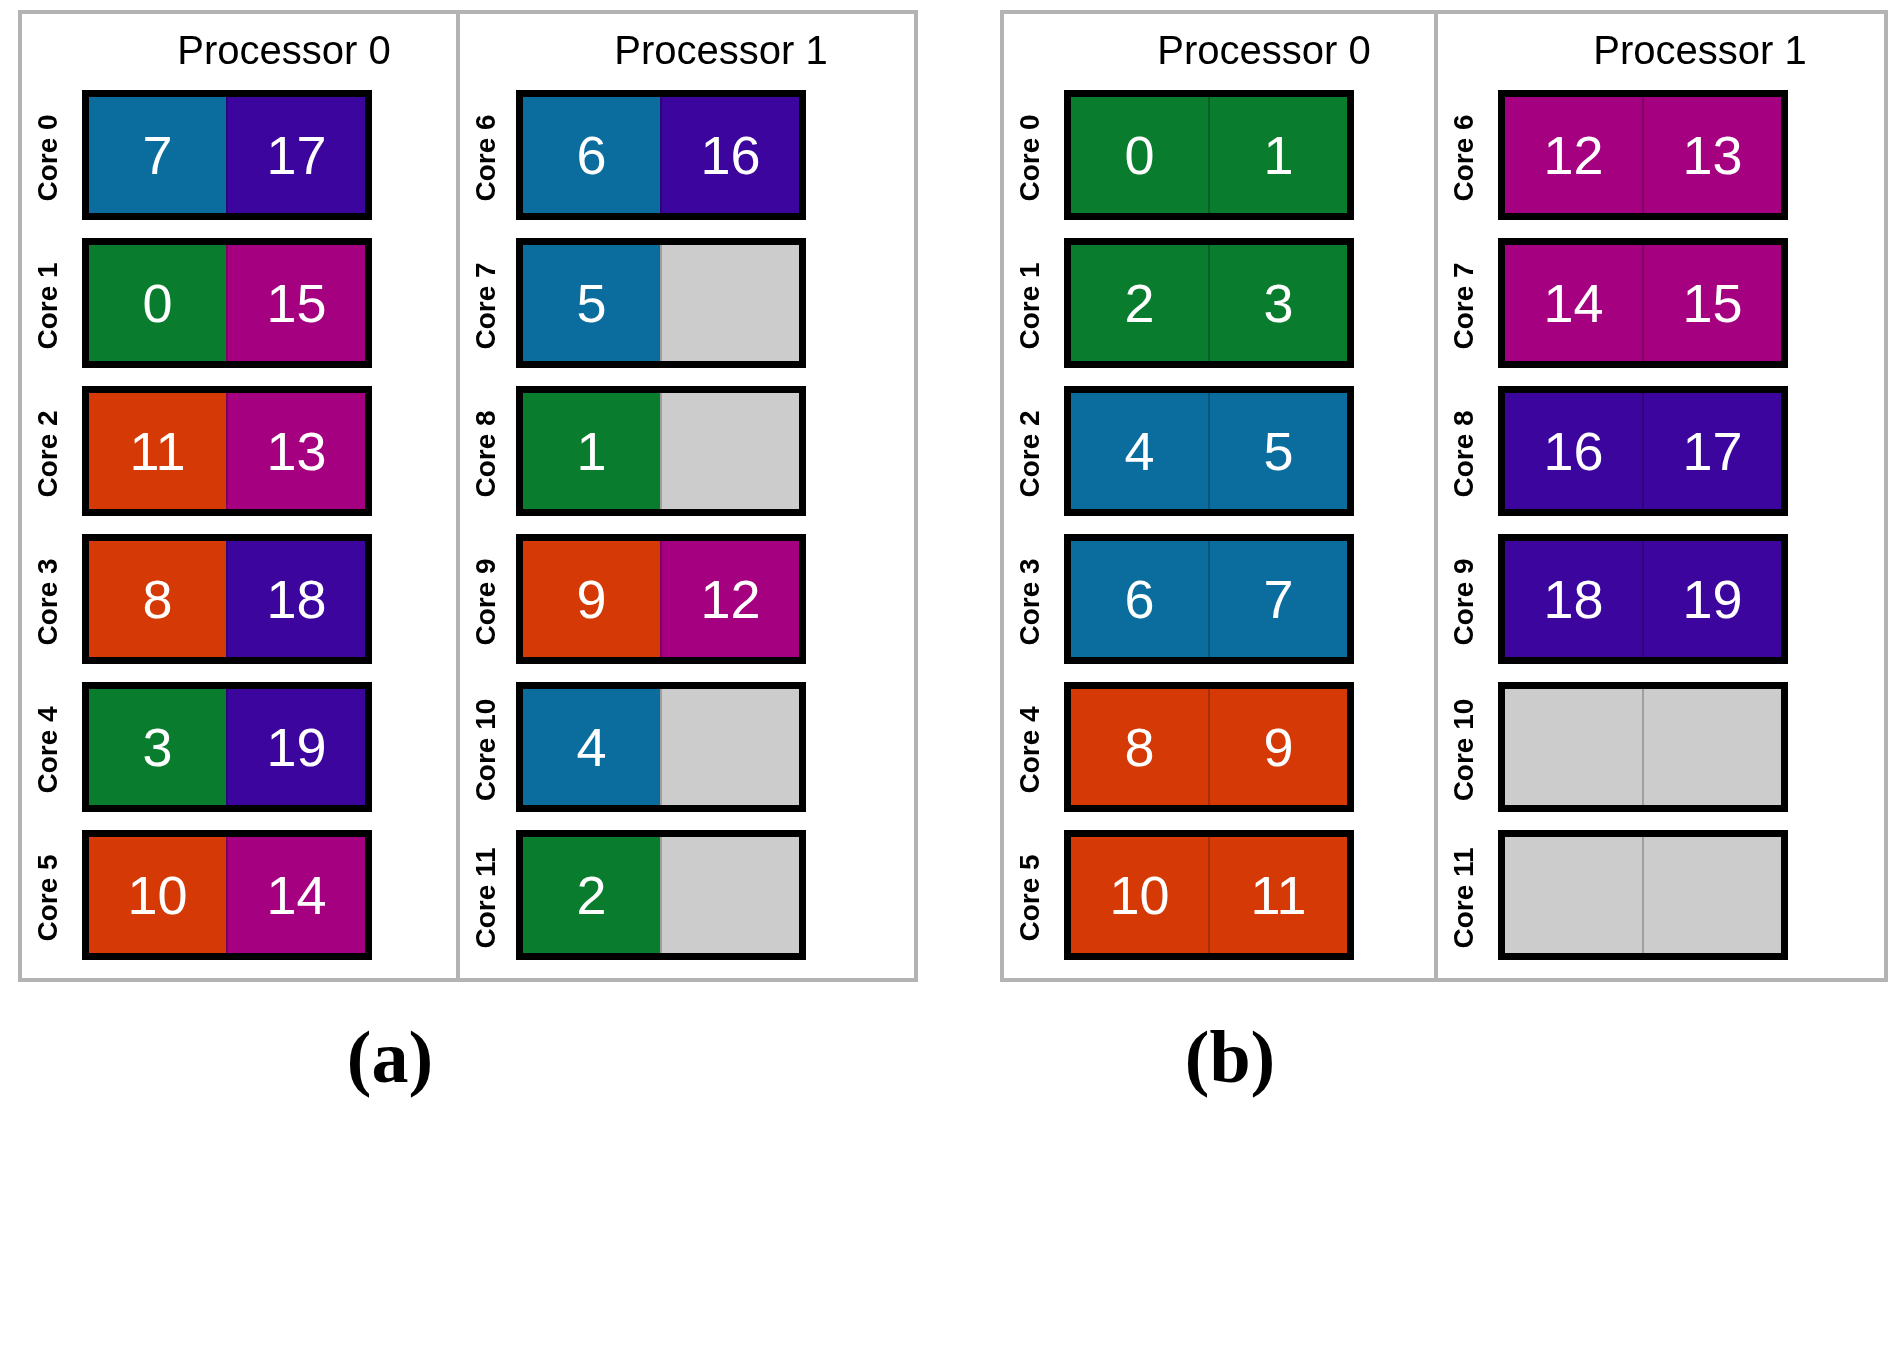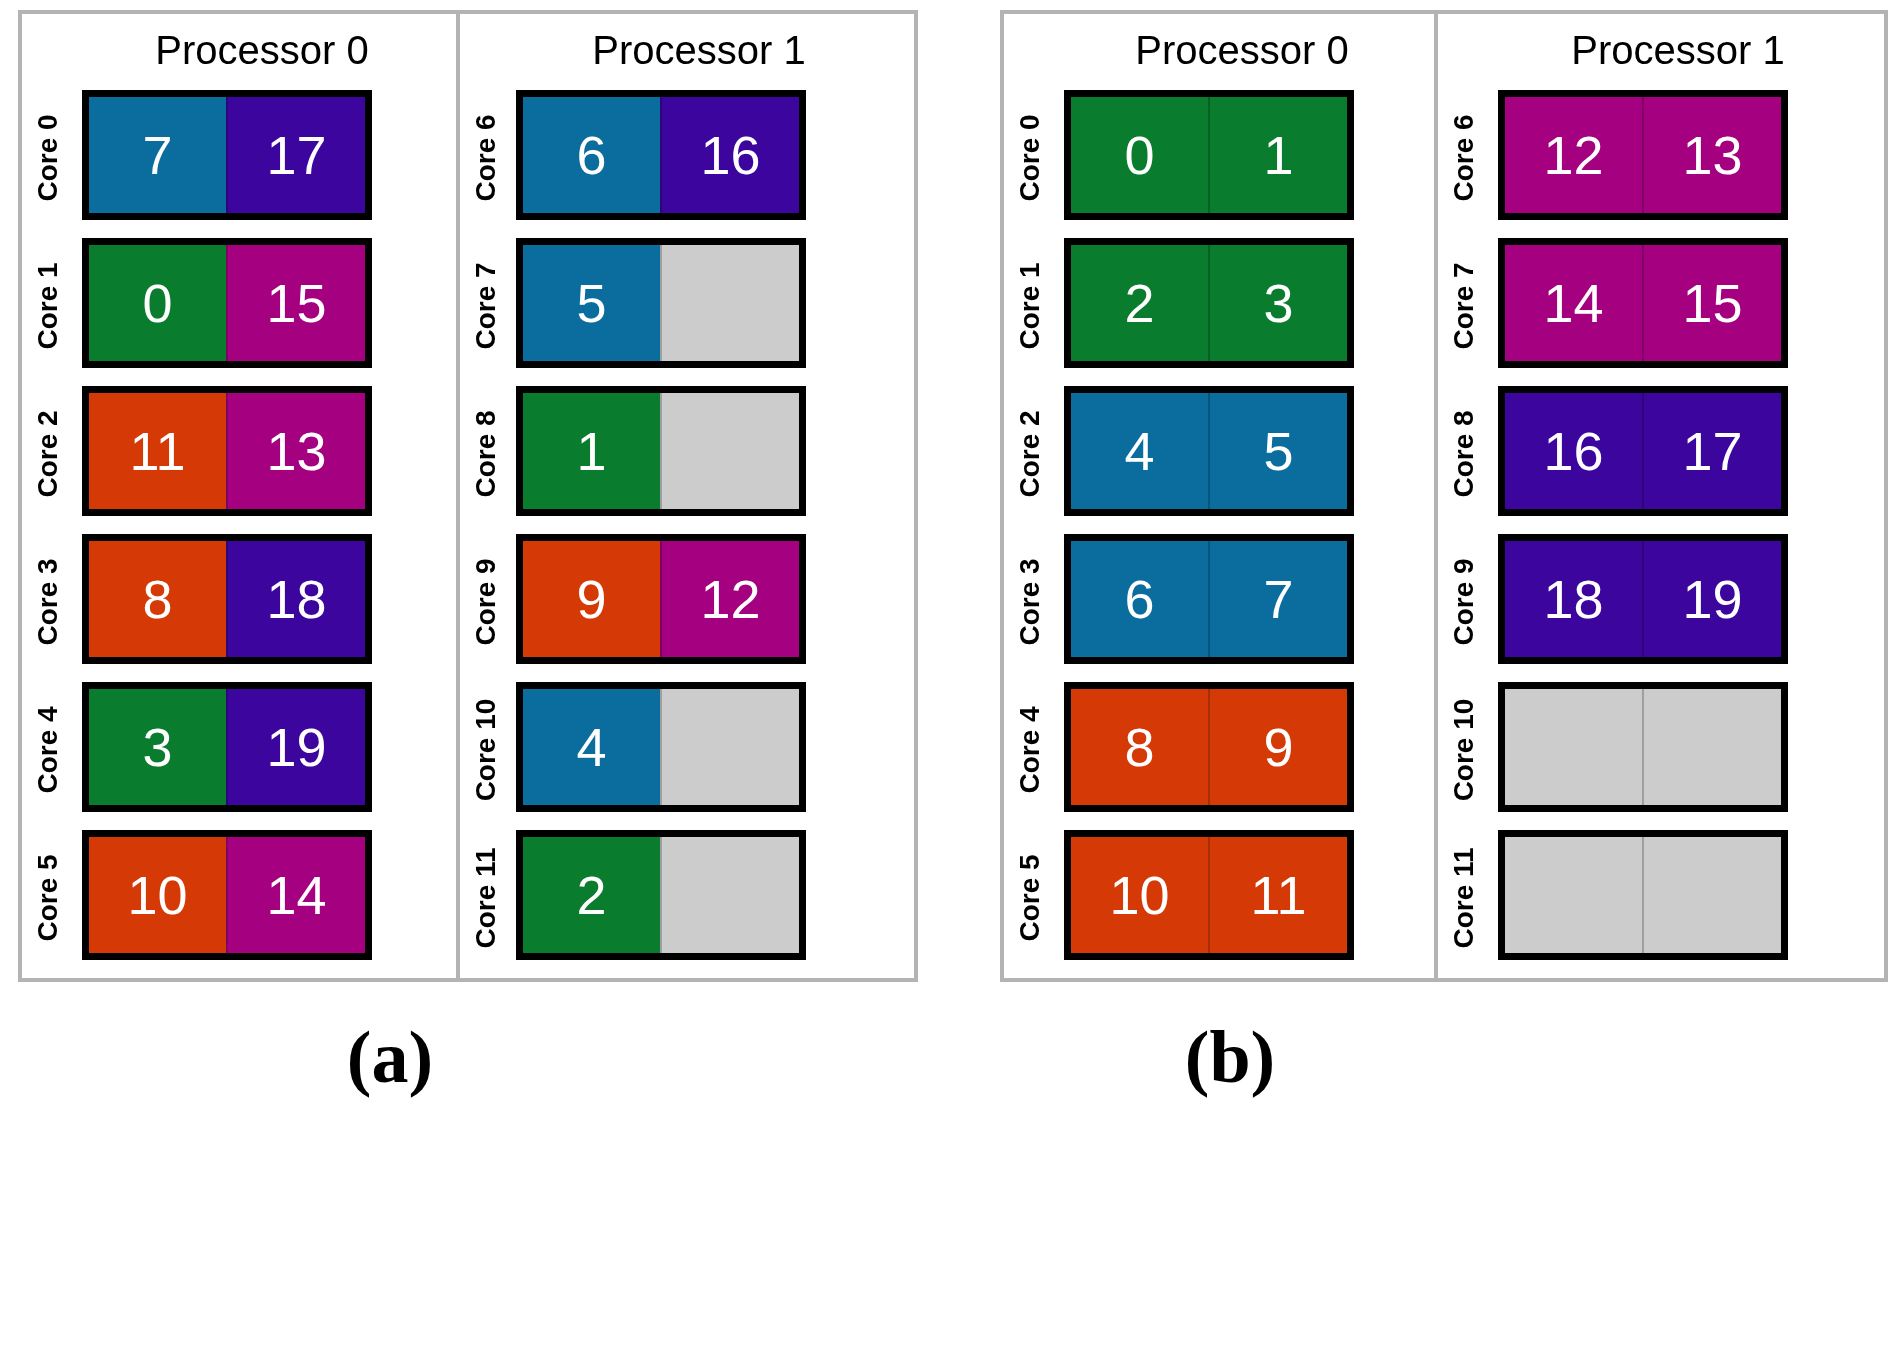--- a/index.html
+++ b/index.html
@@ -19,21 +19,21 @@
     background:#ffffff;
   }
   
   .col-divider{
     position:absolute;top:0;bottom:0;width:4px;background:#b3b3b3;
   }
   .subfig.a .col-divider{left:438px;}
   .subfig.b .col-divider{left:434px;}
 
   
-  .proc-col{position:absolute;top:0;bottom:8px;}
+  .proc-col{position:absolute;top:0;bottom:8px;padding-left:44px;}
   .subfig.a .proc-col.p0{left:4px;width:434px;}
   .subfig.a .proc-col.p1{left:442px;width:454px;}
   .subfig.b .proc-col.p0{left:4px;width:430px;}
   .subfig.b .proc-col.p1{left:438px;width:446px;}
 
   .proc-title{
     position:absolute;top:18px;left:0;right:0;
     text-align:center;
     font-size:40px;
     color:#000;

